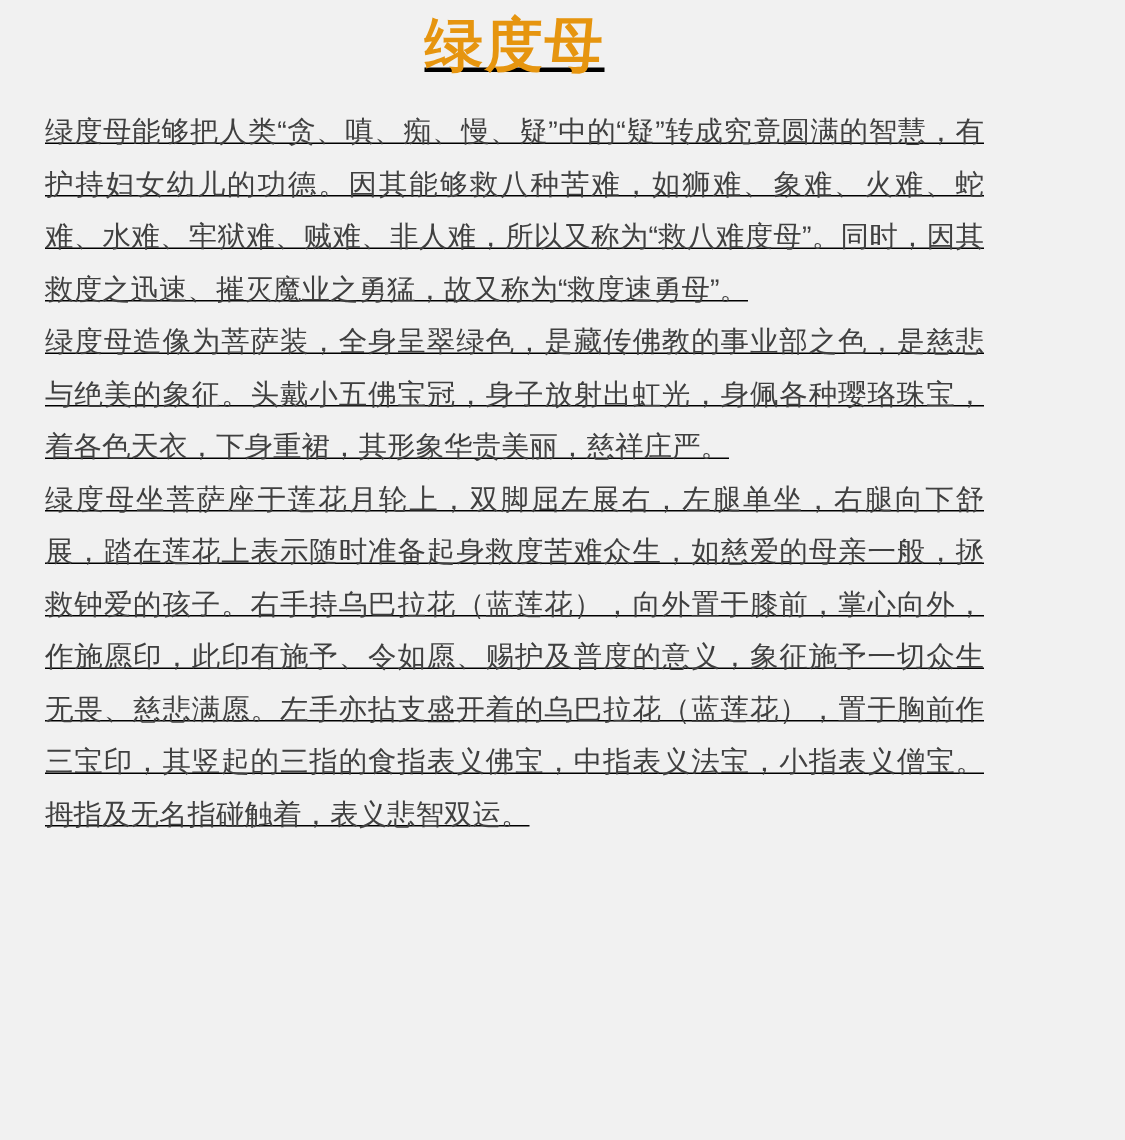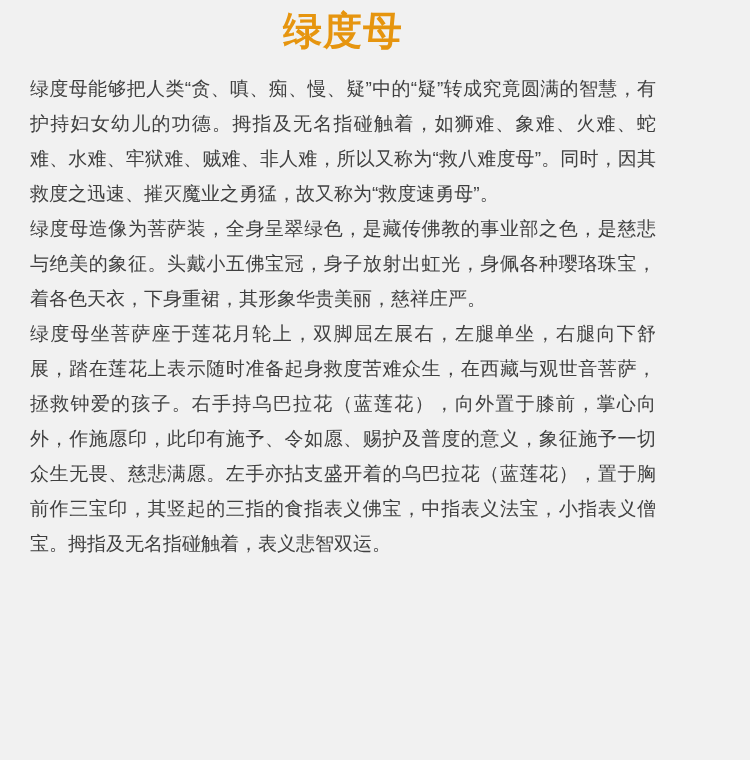--- a/index.html
+++ b/index.html
@@ -10,20 +10,21 @@
     width: 750px;
     height: 760px;
     background: #f1f1f1;
     overflow: hidden;
     font-family: "Liberation Sans", "DejaVu Sans", sans-serif;
   }
   .article {
     box-sizing: border-box;
     width: 686px;
     padding: 8px 30px 0 30px;
+    text-decoration: underline;
   }
   .page-title {
     margin: 0 0 16px 0;
     text-align: center;
     font-size: 39px;
     font-weight: 700;
     line-height: 1.2;
     color: #e6950f;
     letter-spacing: 1px;
   }
@@ -36,17 +37,17 @@
     text-justify: inter-ideograph;
     word-break: break-all;
   }
 </style>
 </head>
 <body>
 
 <main class="article">
   <h1 class="page-title">绿度母</h1>
   <div class="body-text">
-      <p class="para">绿度母能够把人类“贪、嗔、痴、慢、疑”中的“疑”转成究竟圆满的智慧，有护持妇女幼儿的功德。拇指及无名指碰触着，如狮难、象难、火难、蛇难、水难、牢狱难、贼难、非人难，所以又称为“救八难度母”。同时，因其救度之迅速、摧灭魔业之勇猛，故又称为“救度速勇母”。</p>
+      <p class="para">绿度母能够把人类“贪、嗔、痴、慢、疑”中的“疑”转成究竟圆满的智慧，有护持妇女幼儿的功德。因其能够救八种苦难，如狮难、象难、火难、蛇难、水难、牢狱难、贼难、非人难，所以又称为“救八难度母”。同时，因其救度之迅速、摧灭魔业之勇猛，故又称为“救度速勇母”。</p>
       <p class="para">绿度母造像为菩萨装，全身呈翠绿色，是藏传佛教的事业部之色，是慈悲与绝美的象征。头戴小五佛宝冠，身子放射出虹光，身佩各种璎珞珠宝，着各色天衣，下身重裙，其形象华贵美丽，慈祥庄严。</p>
-      <p class="para">绿度母坐菩萨座于莲花月轮上，双脚屈左展右，左腿单坐，右腿向下舒展，踏在莲花上表示随时准备起身救度苦难众生，在西藏与观世音菩萨，拯救钟爱的孩子。右手持乌巴拉花（蓝莲花），向外置于膝前，掌心向外，作施愿印，此印有施予、令如愿、赐护及普度的意义，象征施予一切众生无畏、慈悲满愿。左手亦拈支盛开着的乌巴拉花（蓝莲花），置于胸前作三宝印，其竖起的三指的食指表义佛宝，中指表义法宝，小指表义僧宝。拇指及无名指碰触着，表义悲智双运。</p>
+      <p class="para">绿度母坐菩萨座于莲花月轮上，双脚屈左展右，左腿单坐，右腿向下舒展，踏在莲花上表示随时准备起身救度苦难众生，如慈爱的母亲一般，拯救钟爱的孩子。右手持乌巴拉花（蓝莲花），向外置于膝前，掌心向外，作施愿印，此印有施予、令如愿、赐护及普度的意义，象征施予一切众生无畏、慈悲满愿。左手亦拈支盛开着的乌巴拉花（蓝莲花），置于胸前作三宝印，其竖起的三指的食指表义佛宝，中指表义法宝，小指表义僧宝。拇指及无名指碰触着，表义悲智双运。</p>
     </div>
 </main>
 
 </body></html>

